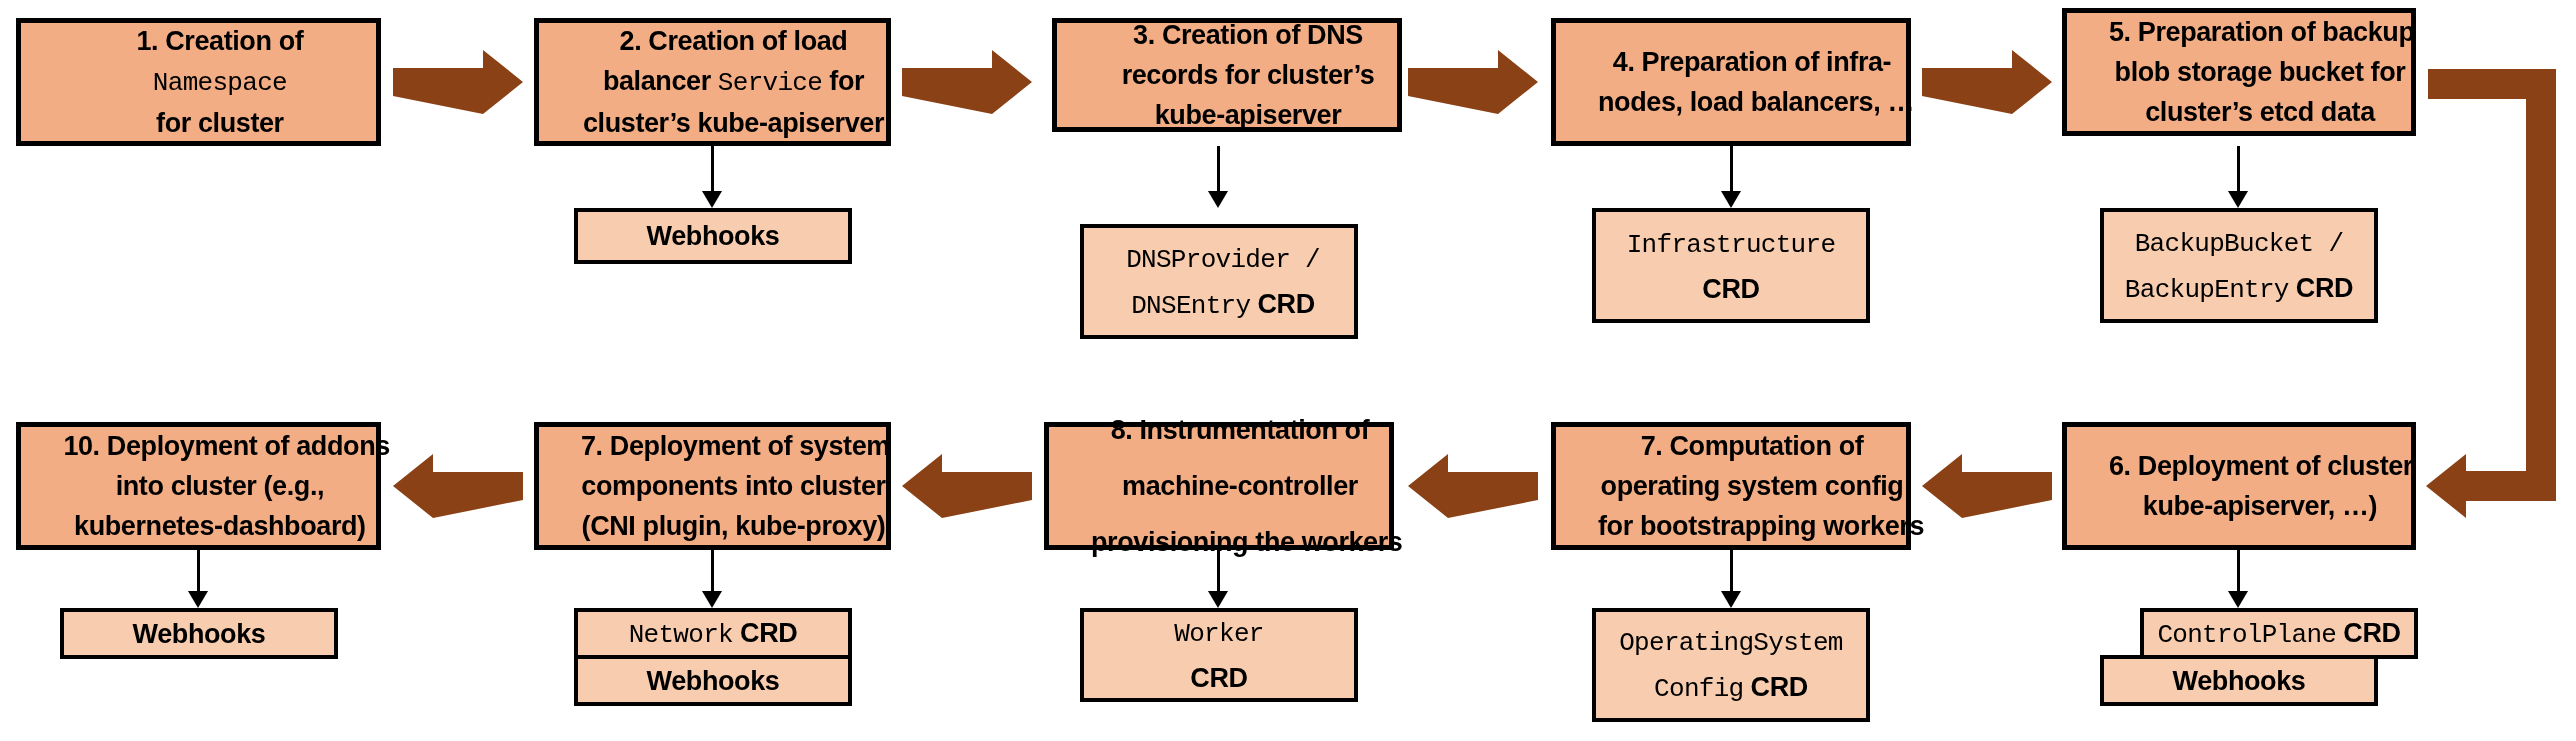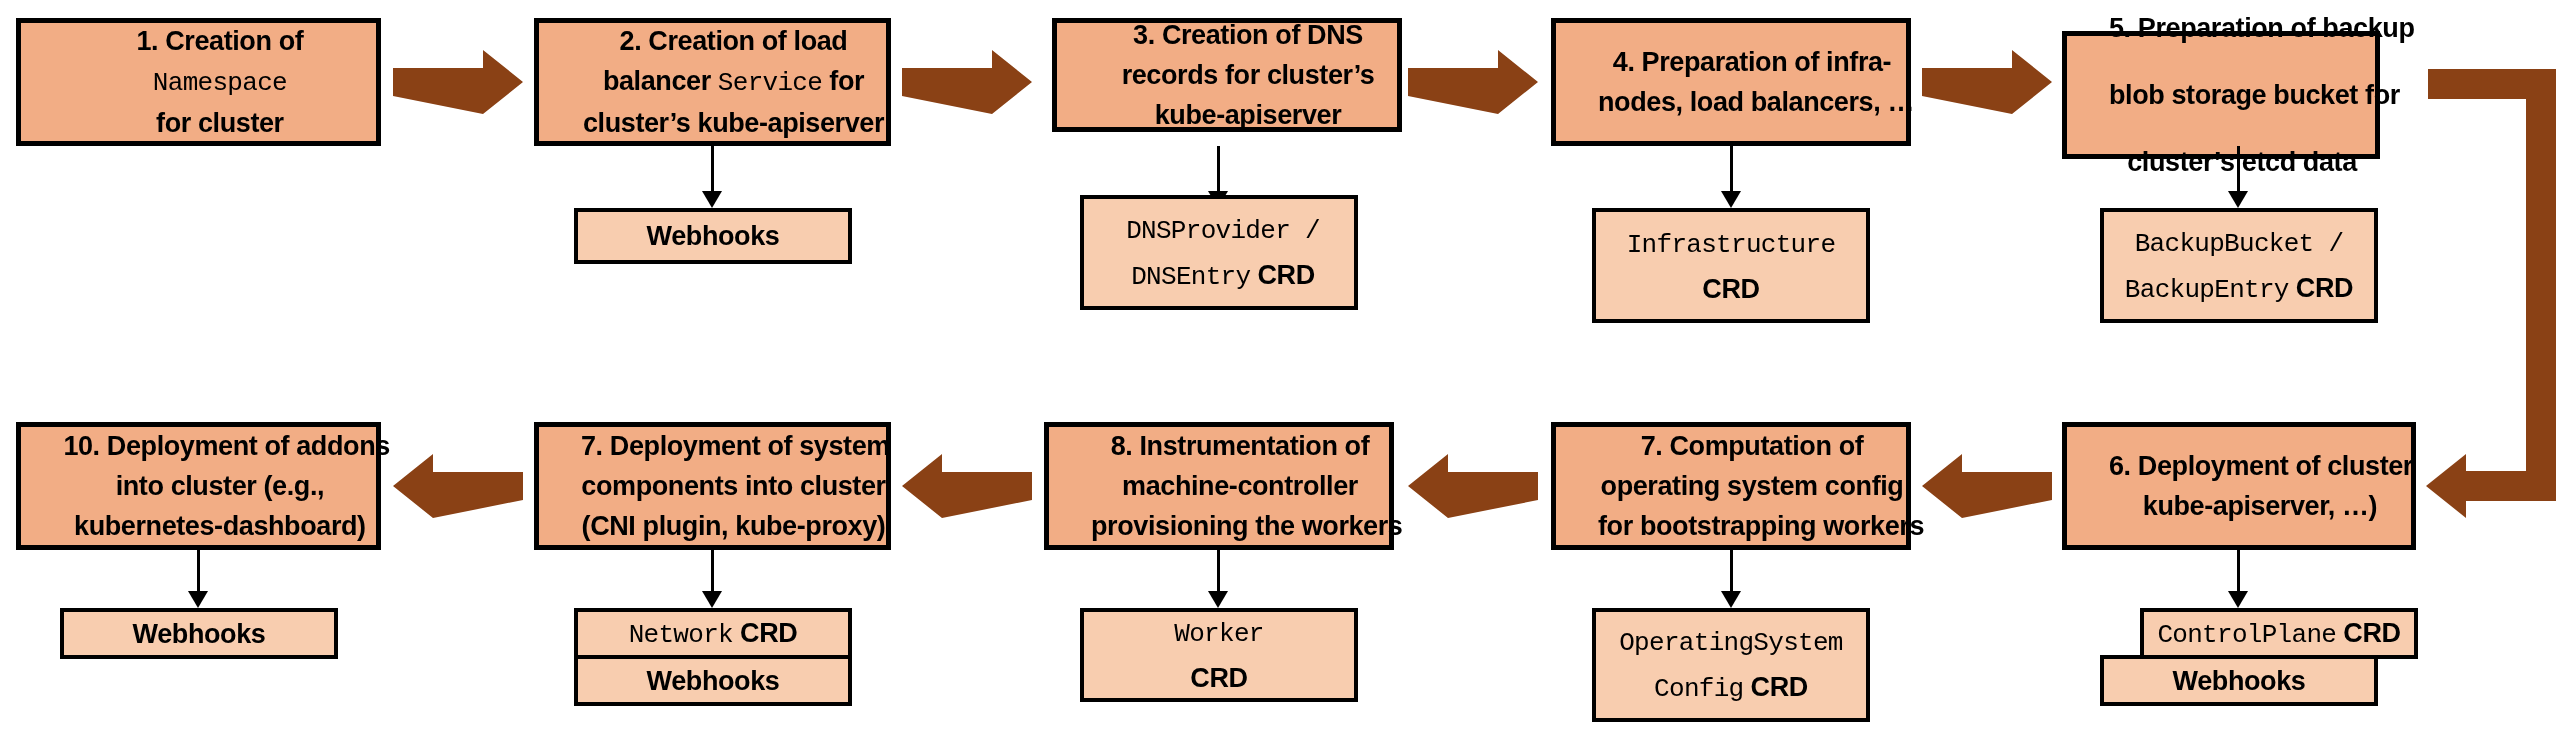--- a/index.html
+++ b/index.html
@@ -88,37 +88,37 @@
       </div>
       <div class="main-box" style="left: 1044px; top: 18px; width: 350px; height: 114px; margin-left: 8px;">
         <div class="t-line"><span class="run-sans">3. Creation of DNS</span></div>
         <div class="t-line"><span class="run-sans">records for cluster’s</span></div>
         <div class="t-line"><span class="run-sans">kube-apiserver</span></div>
       </div>
       <div class="darrow" style="left: 1208px; top: 146px; height: 62px;">
         <div class="d-shaft" style="height: 46px;"></div>
         <div class="d-head"></div>
       </div>
-      <div class="sub-box" style="left: 1080px; top: 195px; width: 278px; height: 115px; padding-left: 8px;">
+      <div class="sub-box" style="left: 1080px; top: 224px; width: 278px; height: 115px; padding-left: 8px;">
         <div class="s-line"><span class="run-mono">DNSProvider /</span></div>
         <div class="s-line"><span class="run-mono">DNSEntry</span><span class="run-sans"> CRD</span></div>
       </div>
       <div class="main-box" style="left: 1551px; top: 18px; width: 360px; height: 128px;">
         <div class="t-line"><span class="run-sans">4. Preparation of infra-</span></div>
         <div class="t-line"><span class="run-sans">nodes, load balancers, …</span></div>
       </div>
       <div class="darrow" style="left: 1721px; top: 146px; height: 62px;">
         <div class="d-shaft" style="height: 46px;"></div>
         <div class="d-head"></div>
       </div>
       <div class="sub-box" style="left: 1592px; top: 208px; width: 278px; height: 115px;">
         <div class="s-line"><span class="run-mono">Infrastructure</span></div>
         <div class="s-line"><span class="run-sans">CRD</span></div>
       </div>
-      <div class="main-box" style="left: 2062px; top: 31px; width: 318px; height: 128px; gap: 27px;">
+      <div class="main-box" style="left: 2062px; top: 8px; width: 354px; height: 128px;">
         <div class="t-line"><span class="run-sans">5. Preparation of backup</span></div>
         <div class="t-line"><span class="run-sans">blob storage bucket for</span></div>
         <div class="t-line"><span class="run-sans">cluster’s etcd data</span></div>
       </div>
       <div class="darrow" style="left: 2228px; top: 146px; height: 62px;">
         <div class="d-shaft" style="height: 46px;"></div>
         <div class="d-head"></div>
       </div>
       <div class="sub-box" style="left: 2100px; top: 208px; width: 278px; height: 115px;">
         <div class="s-line"><span class="run-mono">BackupBucket /</span></div>
@@ -144,21 +144,21 @@
         <div class="t-line"><span class="run-sans">for bootstrapping workers</span></div>
       </div>
       <div class="darrow" style="left: 1721px; top: 550px; height: 58px;">
         <div class="d-shaft" style="height: 43px;"></div>
         <div class="d-head"></div>
       </div>
       <div class="sub-box" style="left: 1592px; top: 608px; width: 278px; height: 114px;">
         <div class="s-line"><span class="run-mono">OperatingSystem</span></div>
         <div class="s-line"><span class="run-mono">Config</span><span class="run-sans"> CRD</span></div>
       </div>
-      <div class="main-box" style="left: 1044px; top: 422px; width: 350px; height: 128px;">
+      <div class="main-box" style="left: 1044px; top: 422px; width: 350px; height: 128px; gap: 16px;">
         <div class="t-line"><span class="run-sans">8. Instrumentation of</span></div>
         <div class="t-line"><span class="run-sans">machine-controller</span></div>
         <div class="t-line"><span class="run-sans">provisioning the workers</span></div>
       </div>
       <div class="darrow" style="left: 1208px; top: 550px; height: 58px;">
         <div class="d-shaft" style="height: 43px;"></div>
         <div class="d-head"></div>
       </div>
       <div class="sub-box" style="left: 1080px; top: 608px; width: 278px; height: 94px;">
         <div class="s-line"><span class="run-mono">Worker</span></div>

